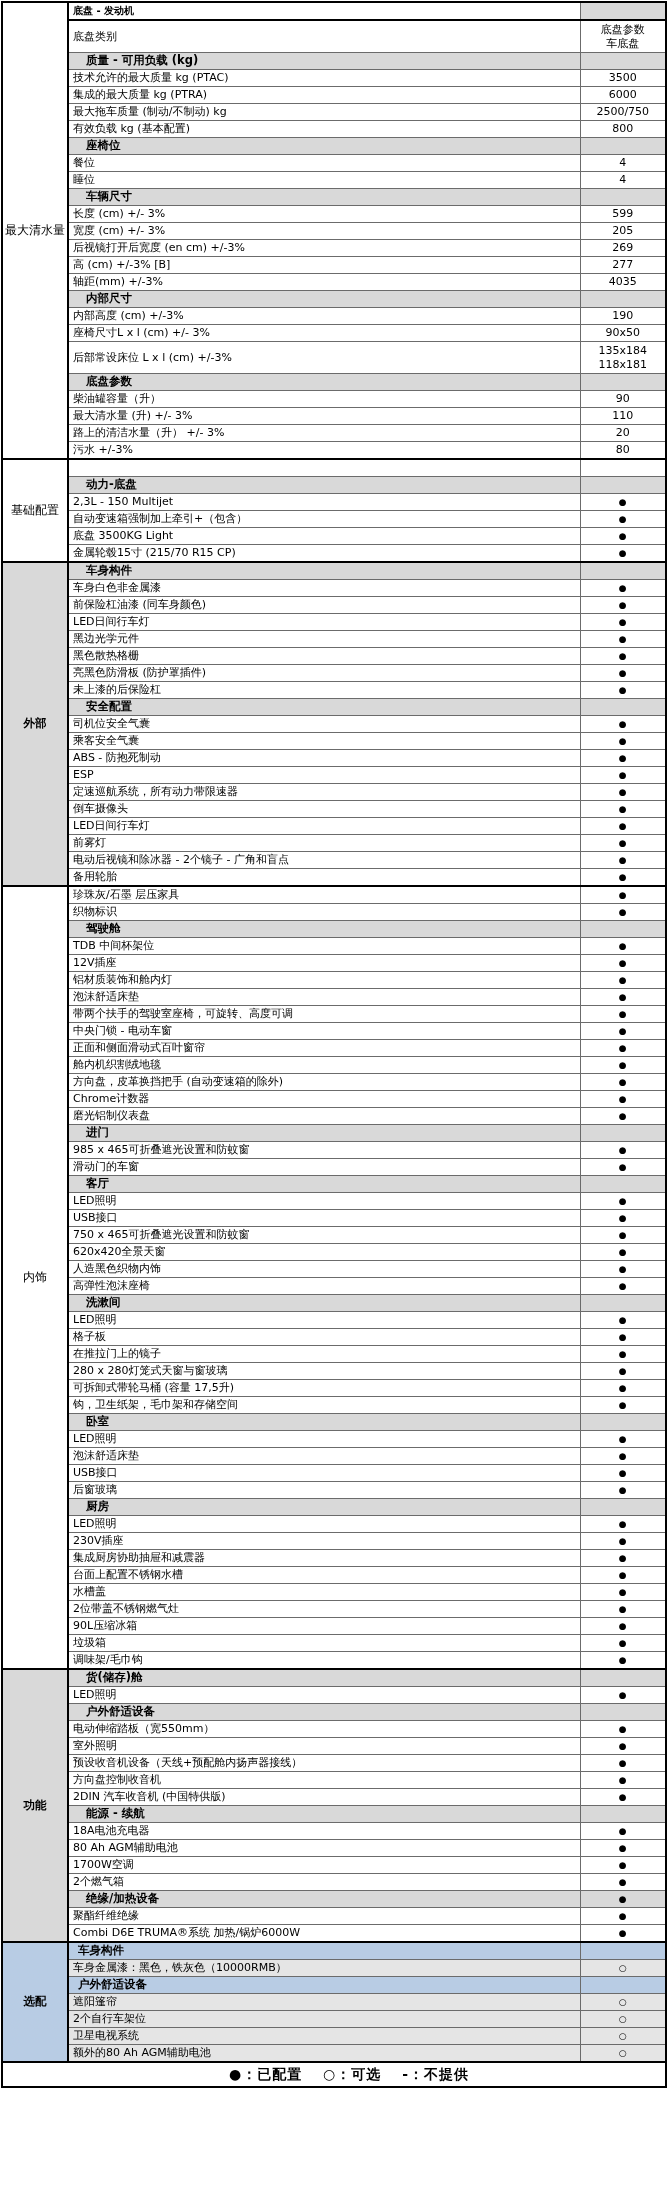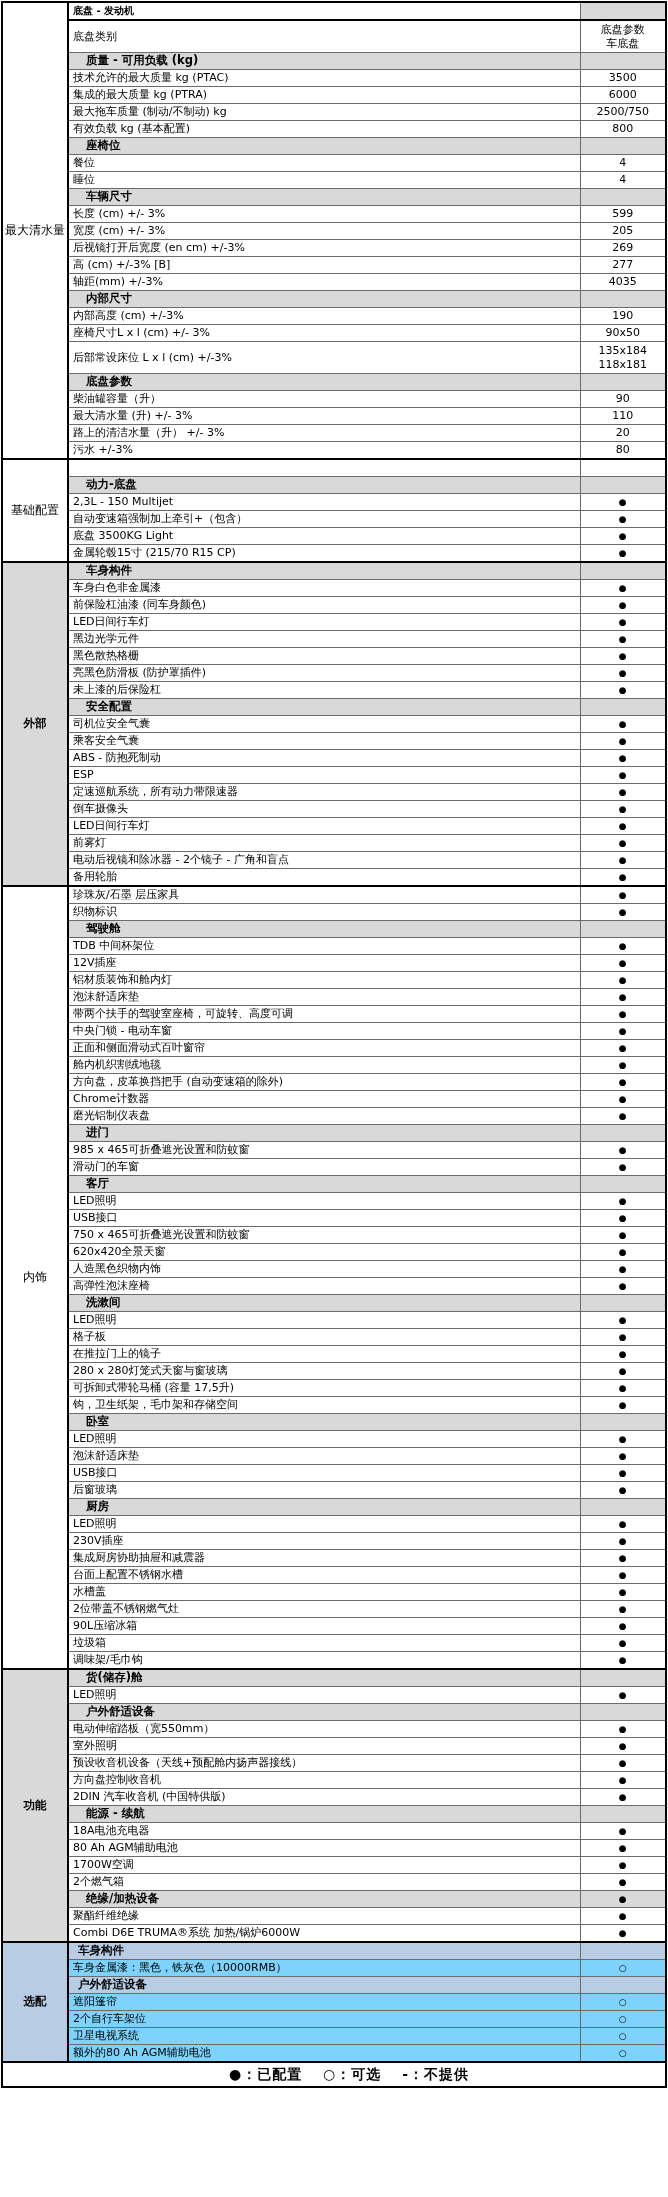--- a/index.html
+++ b/index.html
@@ -18,21 +18,21 @@
   
   tr.h1 td.name{font-weight:bold;font-size:10px;border-bottom:2px solid #000;}
   tr.h1 td.val{background:#d9d9d9;border-bottom:2px solid #000;}
   
   tr.sec td{background:#d9d9d9;font-weight:bold;font-size:11.5px;}
   tr.sec td.name{padding-left:17px;}
   
   tr.bsec td{background:#b8cce4;font-weight:bold;font-size:11.5px;}
   tr.bsec td.name{padding-left:9px;}
   
-  tr.orow td{background:#7dd3fc;}
+  tr.orow td{background:#e5e5e5;}
   
   tr.gap td{background:#fff;}
   
   tr.tt td{border-top:2px solid #000;margin-top:12px;}
   
   tr.h2 td{height:31px;}
   tfoot td{border:2px solid #000;font-weight:bold;font-size:14px;text-align:center;
            height:23px;background:#fff;letter-spacing:1px;padding-left:33px;}
 </style>
 </head>

